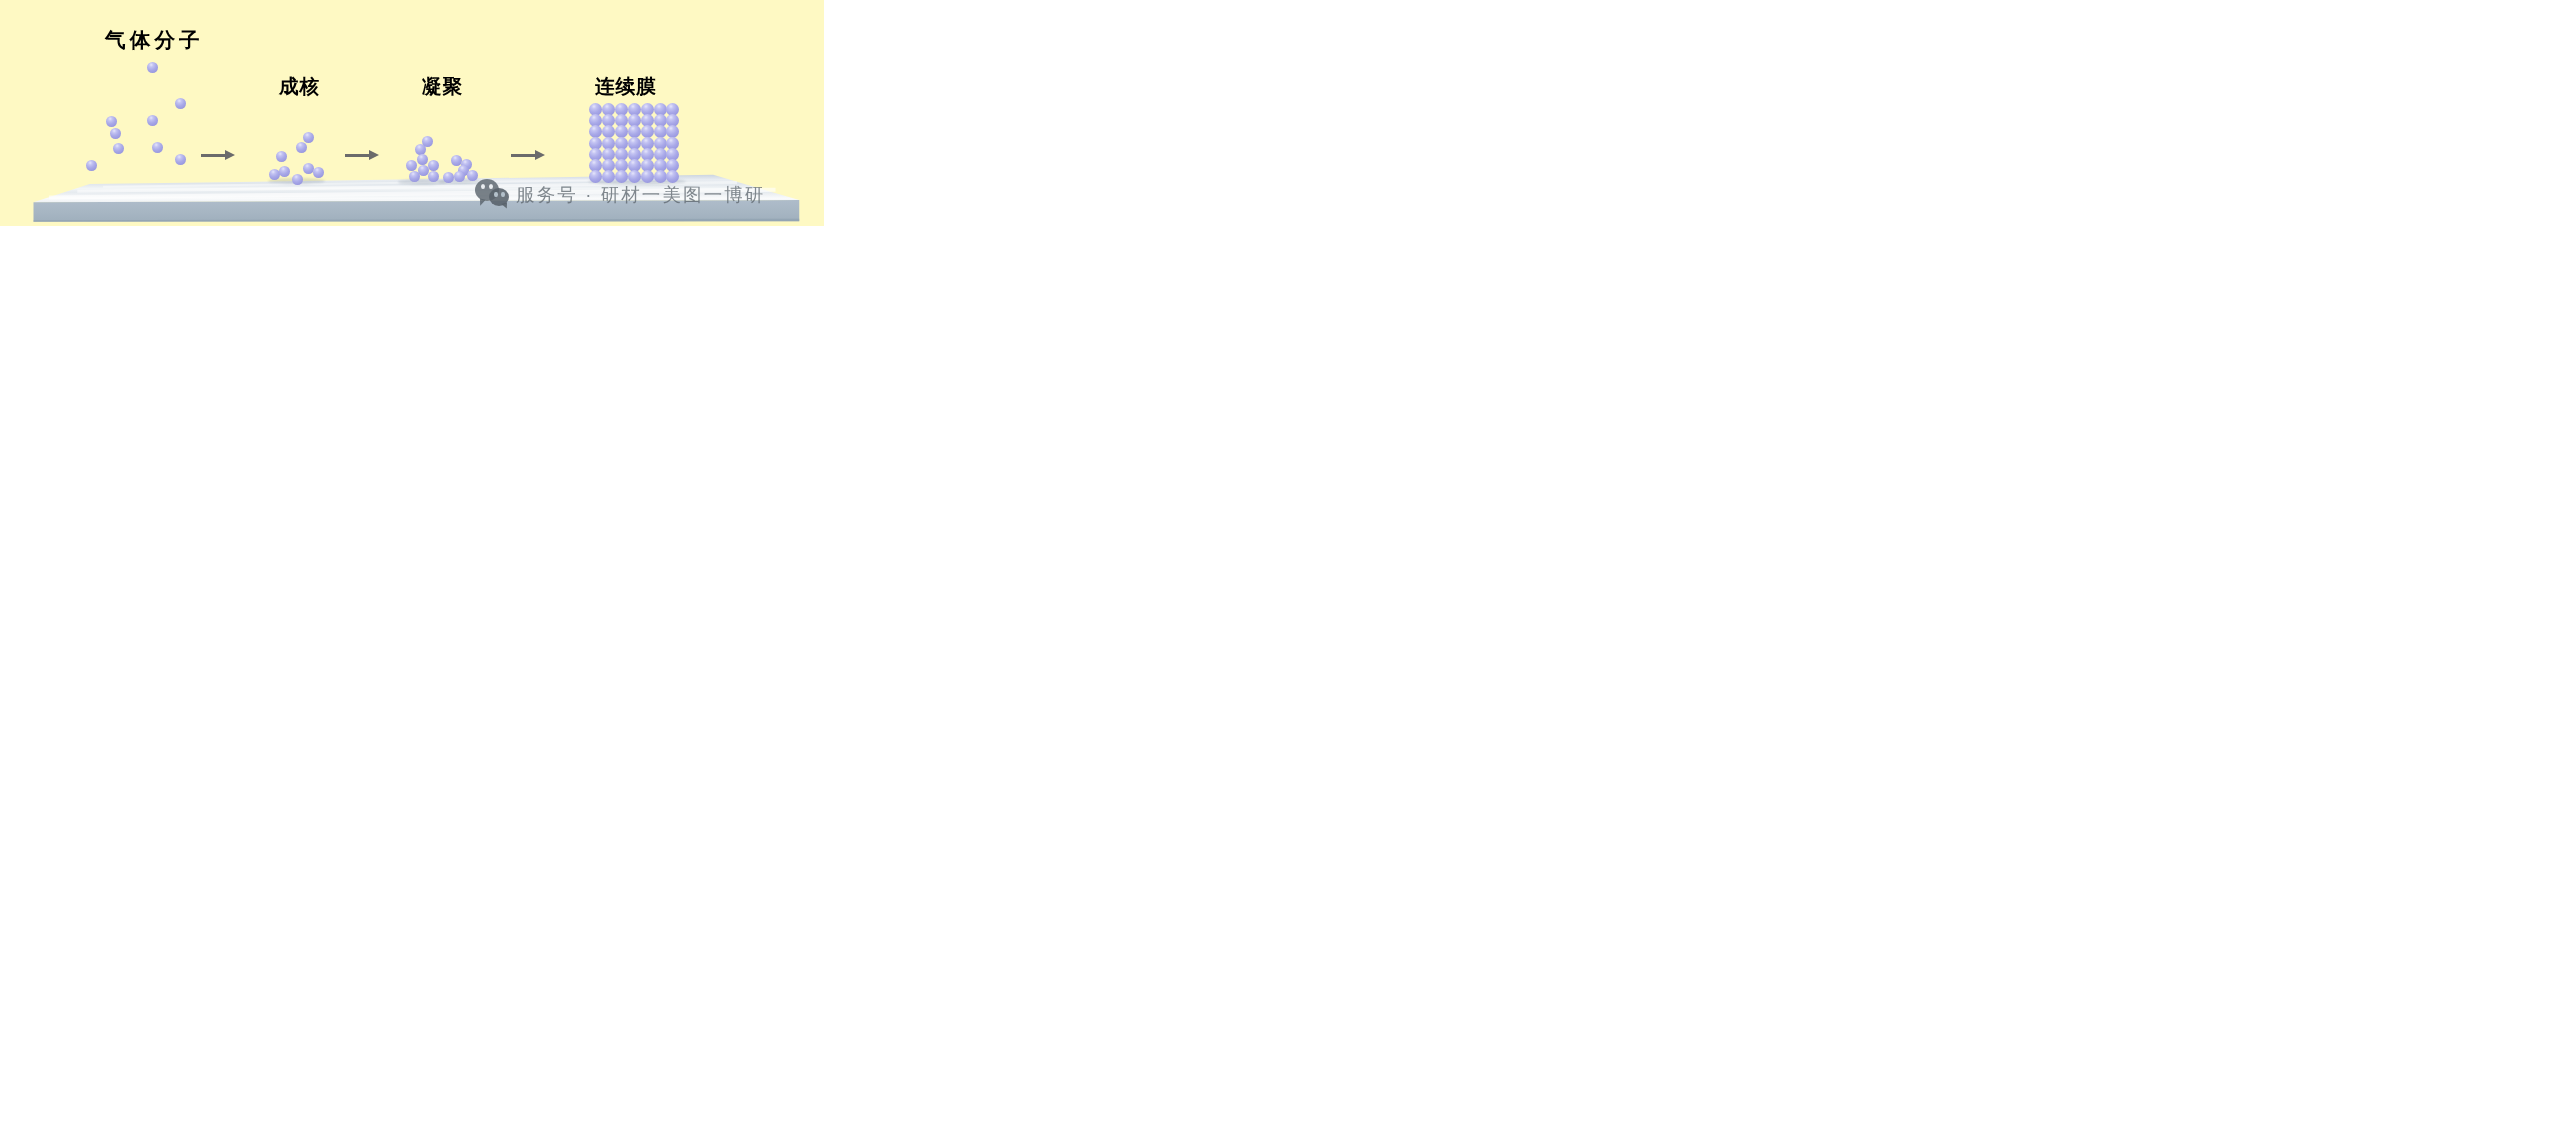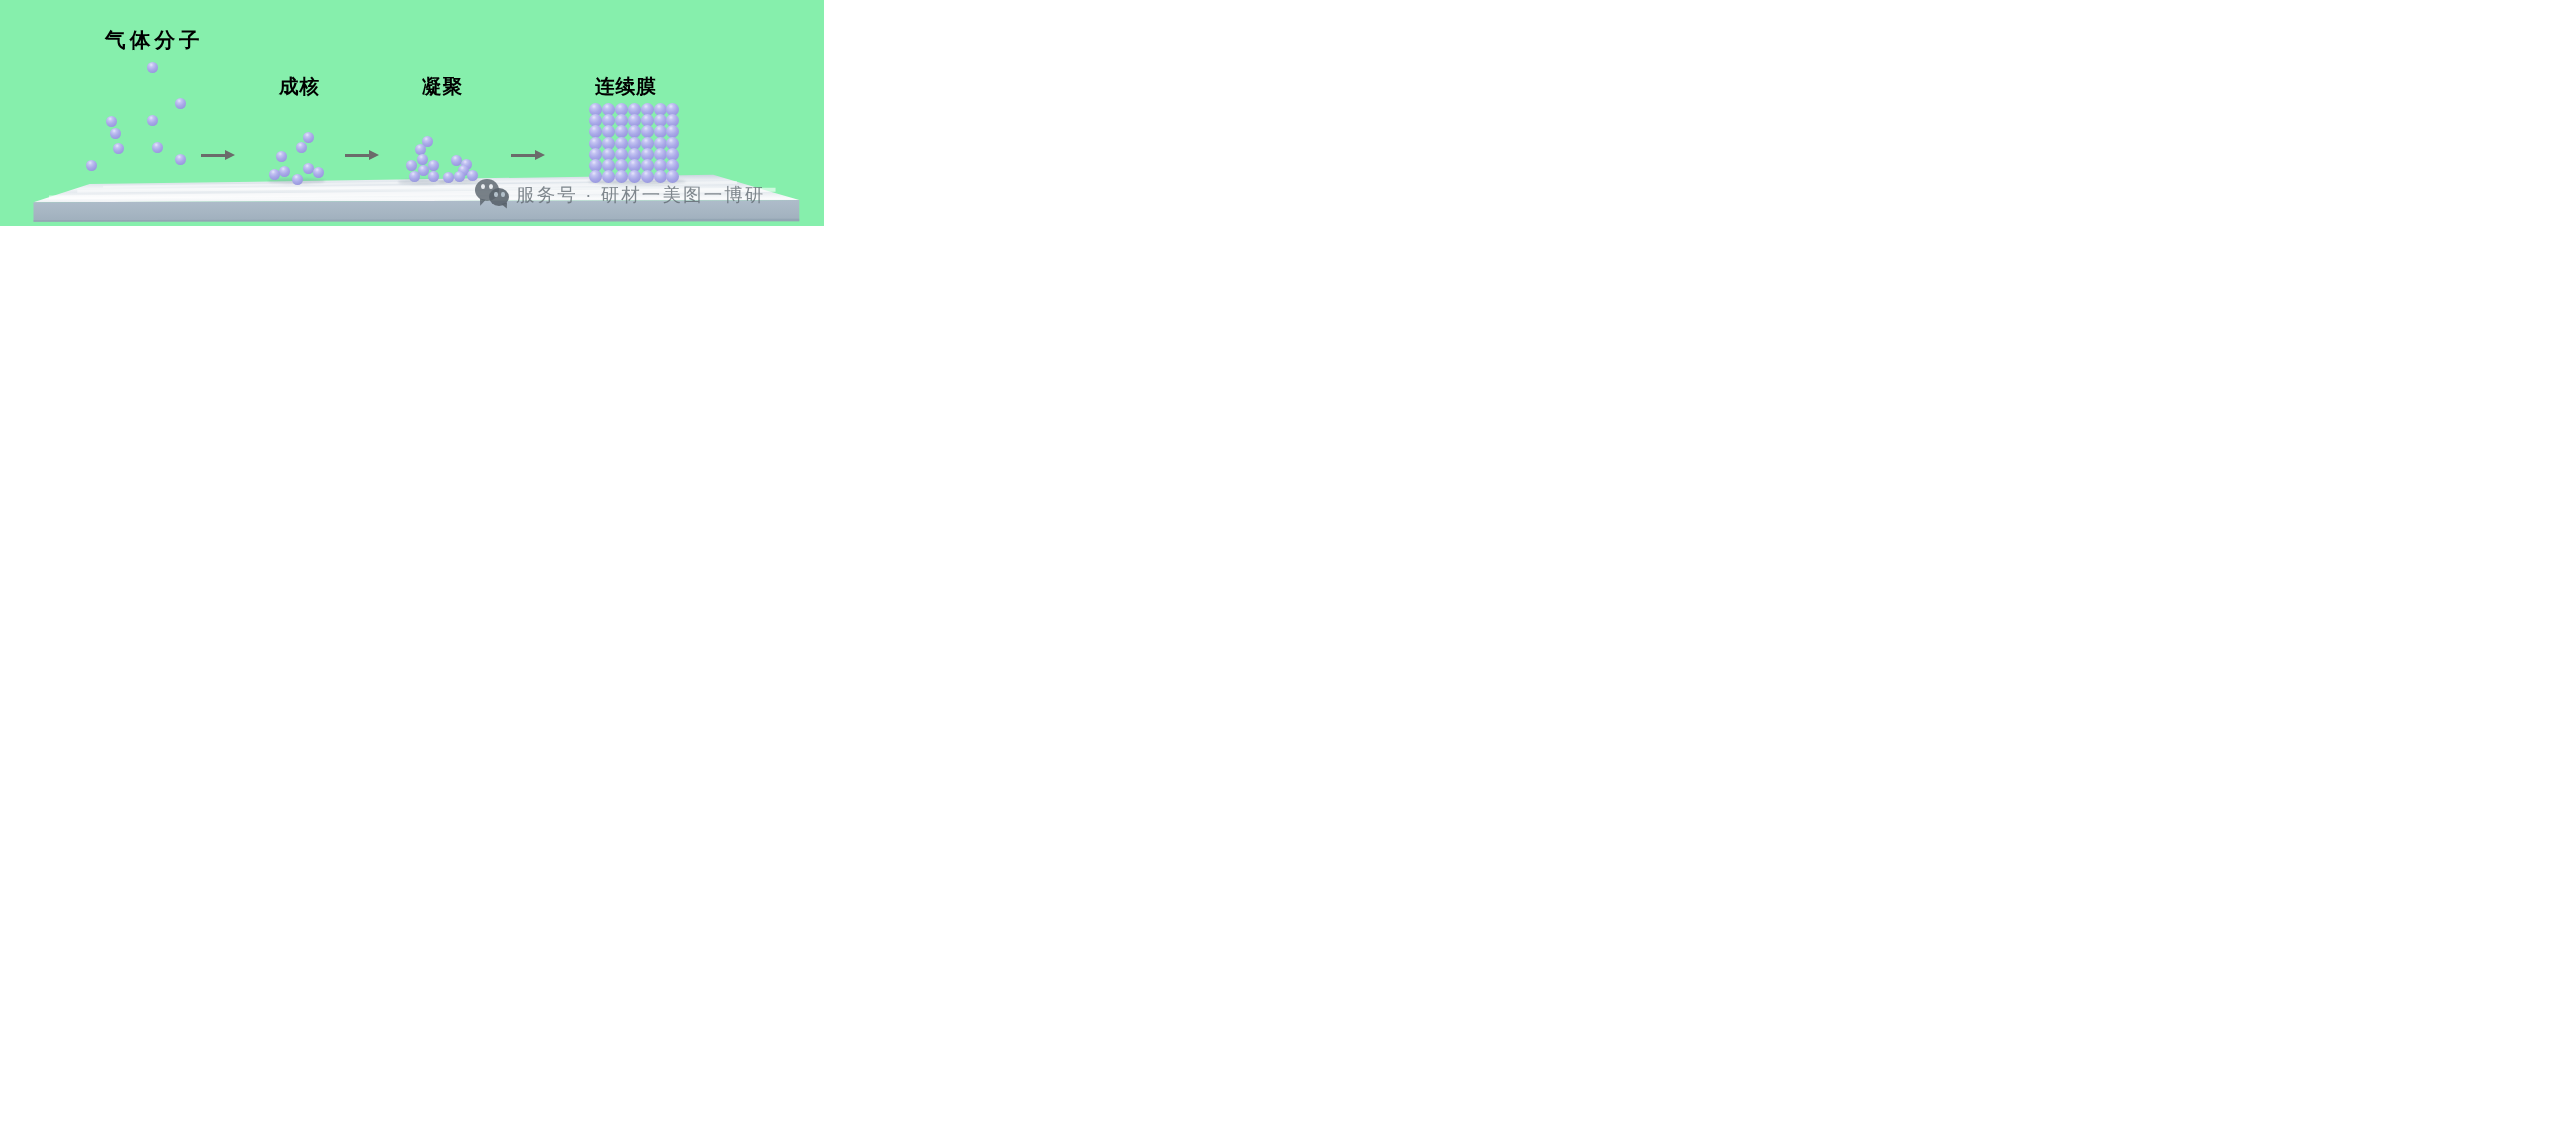--- a/index.html
+++ b/index.html
@@ -1,17 +1,17 @@
 <!DOCTYPE html>
 <html style="font-size:8.2px"><head>
 <meta charset="utf-8">
 <style>
   html,body{margin:0;padding:0;background:#ffffff;}
   body{font-family:"Liberation Sans", sans-serif;}
-  .canvas{position:relative;width:824px;height:226px;background:#86efac;overflow:hidden;}
+  .canvas{position:relative;width:824px;height:226px;background:#fef9c3;overflow:hidden;}
   .layer{position:absolute;left:0;top:0;width:100%;height:100%;pointer-events:none;}
   .sphere{position:absolute;border-radius:50%;}
   .shadow{position:absolute;border-radius:50%;filter:blur(1px);}
   .arrow{position:absolute;}
   .arrow .shaft{position:absolute;}
   .arrow .head{position:absolute;width:0;height:0;}
   .stage-label{position:absolute;font-weight:600;white-space:nowrap;}
   .label-gas{left:105px;top:26px;font-size:20.6px;letter-spacing:4.1px;}
   .label-nucleation{left:279px;top:73px;font-size:19.6px;letter-spacing:1px;}
   .label-coalescence{left:422px;top:73px;font-size:19.6px;letter-spacing:1px;}

